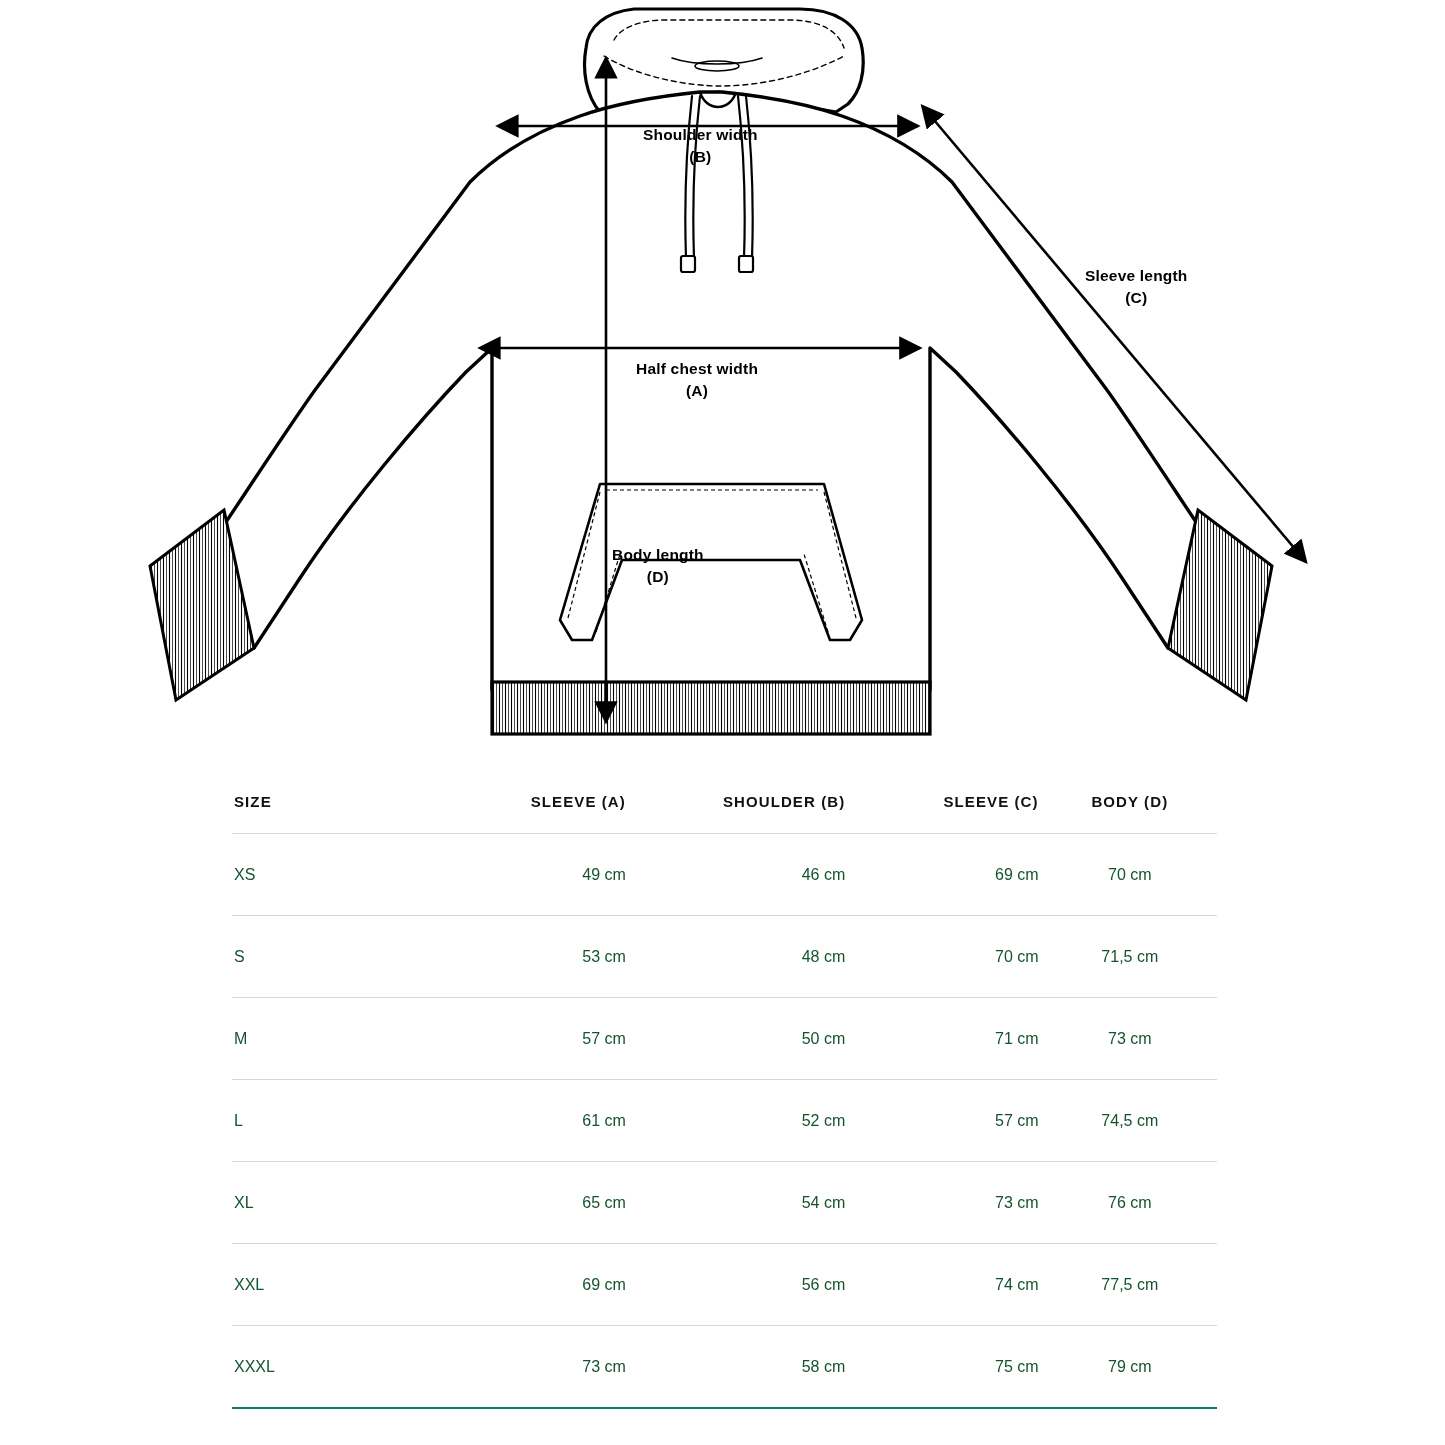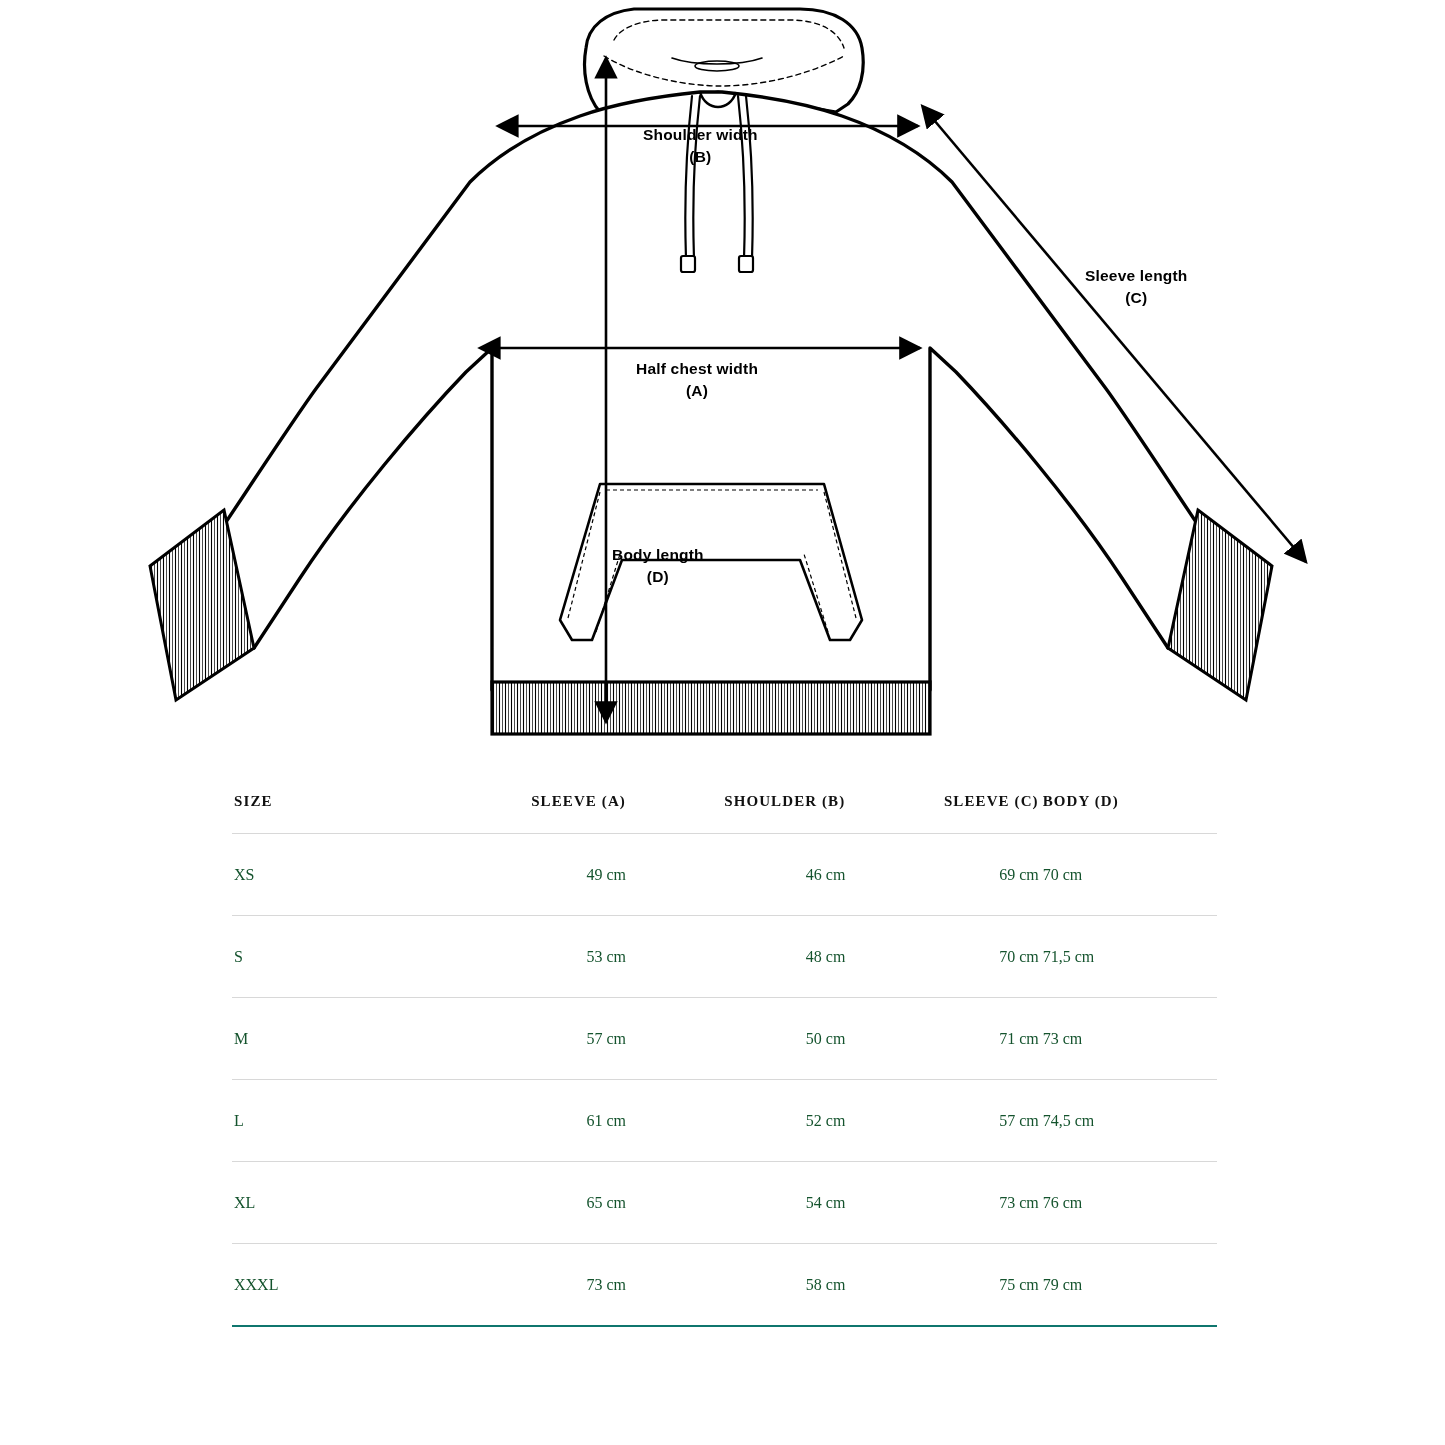--- a/index.html
+++ b/index.html
@@ -53,21 +53,21 @@
   
   #size-table {
     position: absolute;
     left: 232px;
     top: 775px;
     width: 985px;
     border-collapse: collapse;
   }
   #size-table th,
   #size-table td {
-    font-family: Liberation Serif, serif;
+    font-family: Liberation Sans, sans-serif;
     padding: 0;
     vertical-align: middle;
     margin-left: 44px;
   }
   #size-table thead th {
     font-size: 15px;
     font-weight: bold;
     letter-spacing: 1.1px;
     color: #111111;
     height: 52px;
@@ -80,21 +80,21 @@
     height: 81px;
     border-top: 1px solid #d8d8d8;
   }
   #size-table tbody tr:last-child td {
     border-bottom: 2px solid #0f766e;
   }
   .col-size  { text-align: left;  width: 200px; padding-left: 2px !important; }
   .col-chest { text-align: right; width: 198px; padding-right: 4px !important; }
   .col-shoulder { text-align: right; width: 218px; padding-right: 4px !important; }
   .col-sleeve { text-align: right; width: 192px; padding-right: 4px !important; }
-  .col-body  { text-align: left; width: 177px; padding-right: 0 !important; }
+  .col-body  { text-align: center; width: 177px; padding-right: 0 !important; }
 </style>
 </head>
 <body>
 
 <div id="page">
 
   <div id="diagram-area">
 
     <svg id="hoodie-svg" width="1445" height="760" viewBox="0 0 1445 760">
       <defs>
@@ -261,20 +261,27 @@
         <td class="col-body">74,5 cm</td>
       </tr>
       <tr>
         <td class="col-size">XL</td>
         <td class="col-chest">65 cm</td>
         <td class="col-shoulder">54 cm</td>
         <td class="col-sleeve">73 cm</td>
         <td class="col-body">76 cm</td>
       </tr>
       <tr>
+        <td class="col-size">XXL</td>
+        <td class="col-chest">69 cm</td>
+        <td class="col-shoulder">56 cm</td>
+        <td class="col-sleeve">74 cm</td>
+        <td class="col-body">77,5 cm</td>
+      </tr>
+      <tr>
         <td class="col-size">XXXL</td>
         <td class="col-chest">73 cm</td>
         <td class="col-shoulder">58 cm</td>
         <td class="col-sleeve">75 cm</td>
         <td class="col-body">79 cm</td>
       </tr>
     </tbody>
   </table>
 
 </div>

